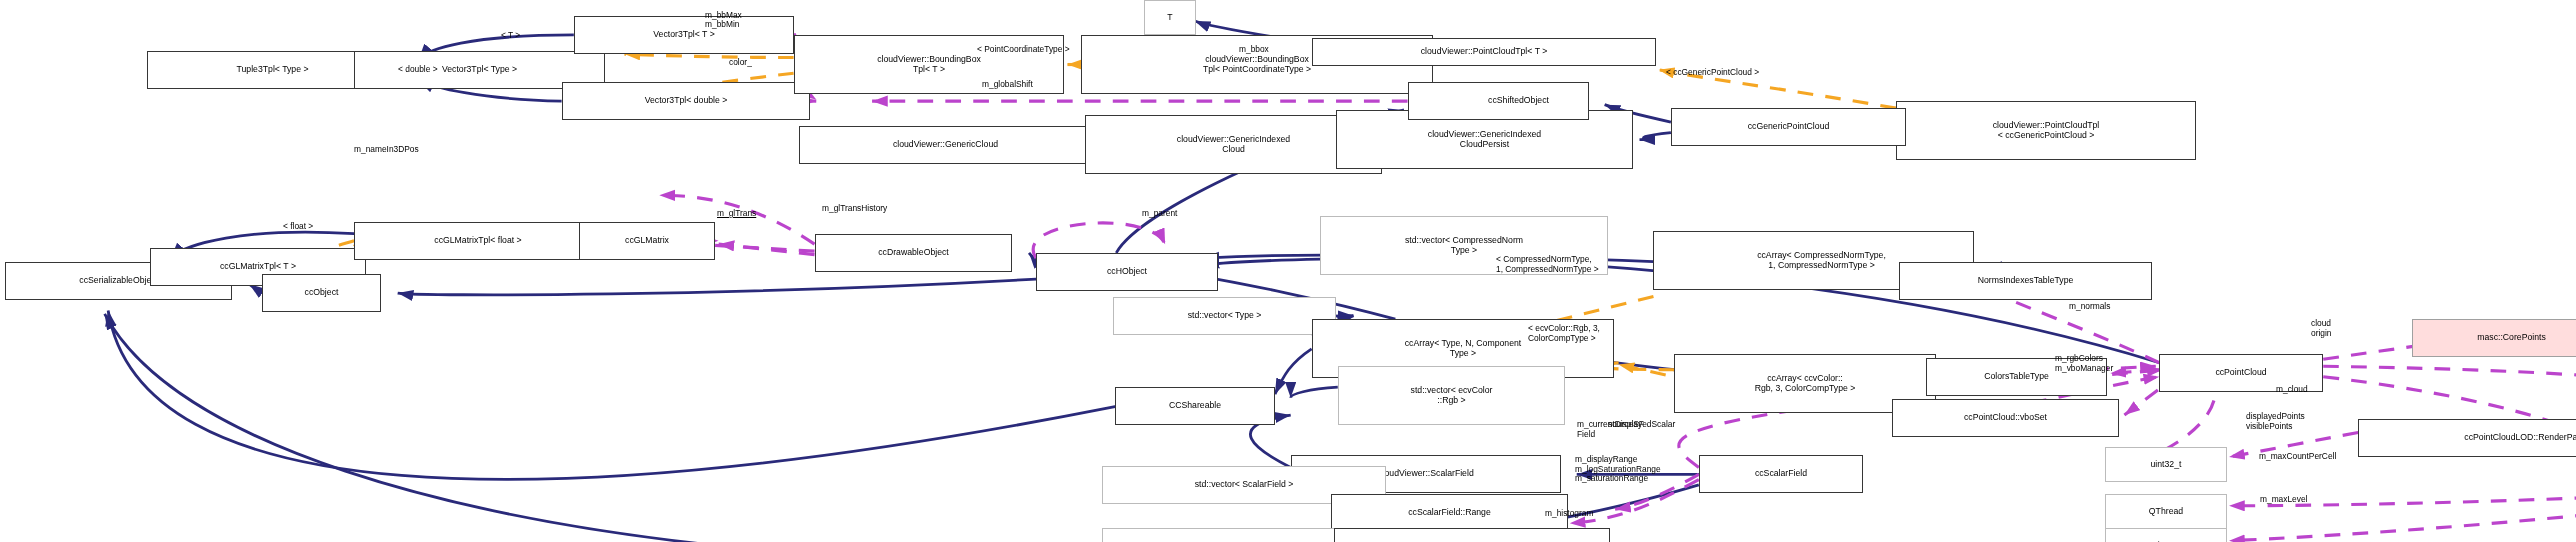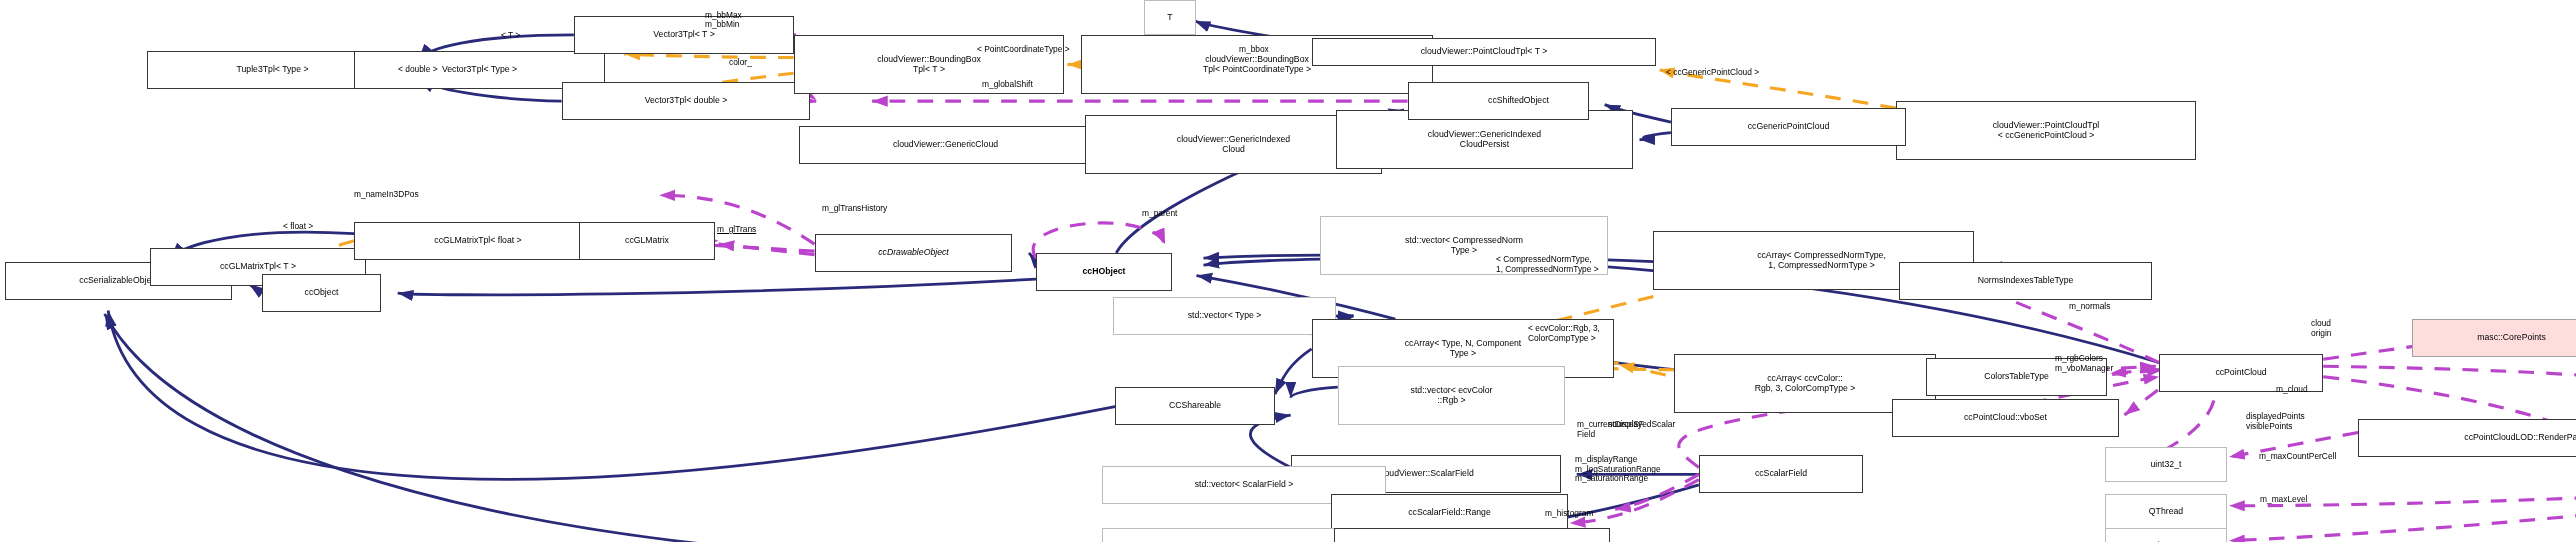--- a/index.html
+++ b/index.html
@@ -199,23 +199,23 @@
       <div class="node solid" style="left: 354px; top: 222px; width: 248px; height: 38px;">
         <span style="white-space: pre-line;">ccGLMatrixTpl&lt; float &gt;</span>
       </div>
       <div class="node solid" style="left: 579px; top: 222px; width: 136px; height: 38px;">
         <span style="white-space: pre-line;">ccGLMatrix</span>
       </div>
       <div class="node solid" style="left: 262px; top: 274px; width: 119px; height: 38px;">
         <span style="white-space: pre-line;">ccObject</span>
       </div>
       <div class="node solid" style="left: 815px; top: 234px; width: 197px; height: 38px;">
-        <span style="white-space: pre-line; font-style: italic;">ccDrawableObject</span>
-      </div>
-      <div class="node solid" style="left: 1036px; top: 253px; width: 136px; height: 38px; font-weight: bold;">
+        <span style="white-space: pre-line;">ccDrawableObject</span>
+      </div>
+      <div class="node solid" style="left: 1036px; top: 253px; width: 182px; height: 38px;">
         <span style="white-space: pre-line;">ccHObject</span>
       </div>
       <div class="node solid" style="left: 1653px; top: 231px; width: 321px; height: 59px; padding-left: 16px;">
         <span style="white-space: pre-line;">ccArray&lt; CompressedNormType,
 1, CompressedNormType &gt;</span>
       </div>
       <div class="node solid" style="left: 1899px; top: 262px; width: 253px; height: 38px;">
         <span style="white-space: pre-line;">NormsIndexesTableType</span>
       </div>
       <div class="node light" style="left: 1113px; top: 297px; width: 223px; height: 38px;">
@@ -278,23 +278,23 @@
   <div id="label-host">
       <div class="edgelabel" style="left: 501px; top: 31px;">&lt; T &gt;</div>
       <div class="edgelabel" style="left: 398px; top: 65px;">&lt; double &gt;</div>
       <div class="edgelabel" style="left: 705px; top: 10.5px;">m_bbMax
 m_bbMin</div>
       <div class="edgelabel" style="left: 729px; top: 58px;">color_</div>
       <div class="edgelabel" style="left: 945px; top: 45px; margin-left: 32px;">&lt; PointCoordinateType &gt;</div>
       <div class="edgelabel" style="left: 1219px; top: 45px; padding-left: 20px;">m_bbox</div>
       <div class="edgelabel" style="left: 1666px; top: 68px;">&lt; ccGenericPointCloud &gt;</div>
       <div class="edgelabel" style="left: 982px; top: 80px;">m_globalShift</div>
-      <div class="edgelabel" style="left: 354px; top: 145px; margin-top: 45px;">m_nameIn3DPos</div>
+      <div class="edgelabel" style="left: 354px; top: 145px;">m_nameIn3DPos</div>
       <div class="edgelabel" style="left: 822px; top: 204px;">m_glTransHistory</div>
-      <div class="edgelabel" style="left: 717px; top: 225px; text-decoration: underline;">m_glTrans</div>
+      <div class="edgelabel" style="left: 717px; top: 209px; text-decoration: underline;">m_glTrans</div>
       <div class="edgelabel" style="left: 283px; top: 222px;">&lt; float &gt;</div>
       <div class="edgelabel" style="left: 1142px; top: 209px;">m_parent</div>
       <div class="edgelabel" style="left: 1496px; top: 255px;">&lt; CompressedNormType,
 1, CompressedNormType &gt;</div>
       <div class="edgelabel" style="left: 2069px; top: 302px;">m_normals</div>
       <div class="edgelabel" style="left: 2055px; top: 354px;">m_rgbColors
 m_vboManager</div>
       <div class="edgelabel" style="left: 1528px; top: 324px;">&lt; ecvColor::Rgb, 3,
 ColorCompType &gt;</div>
       <div class="edgelabel" style="left: 2311px; top: 319px;">cloud

